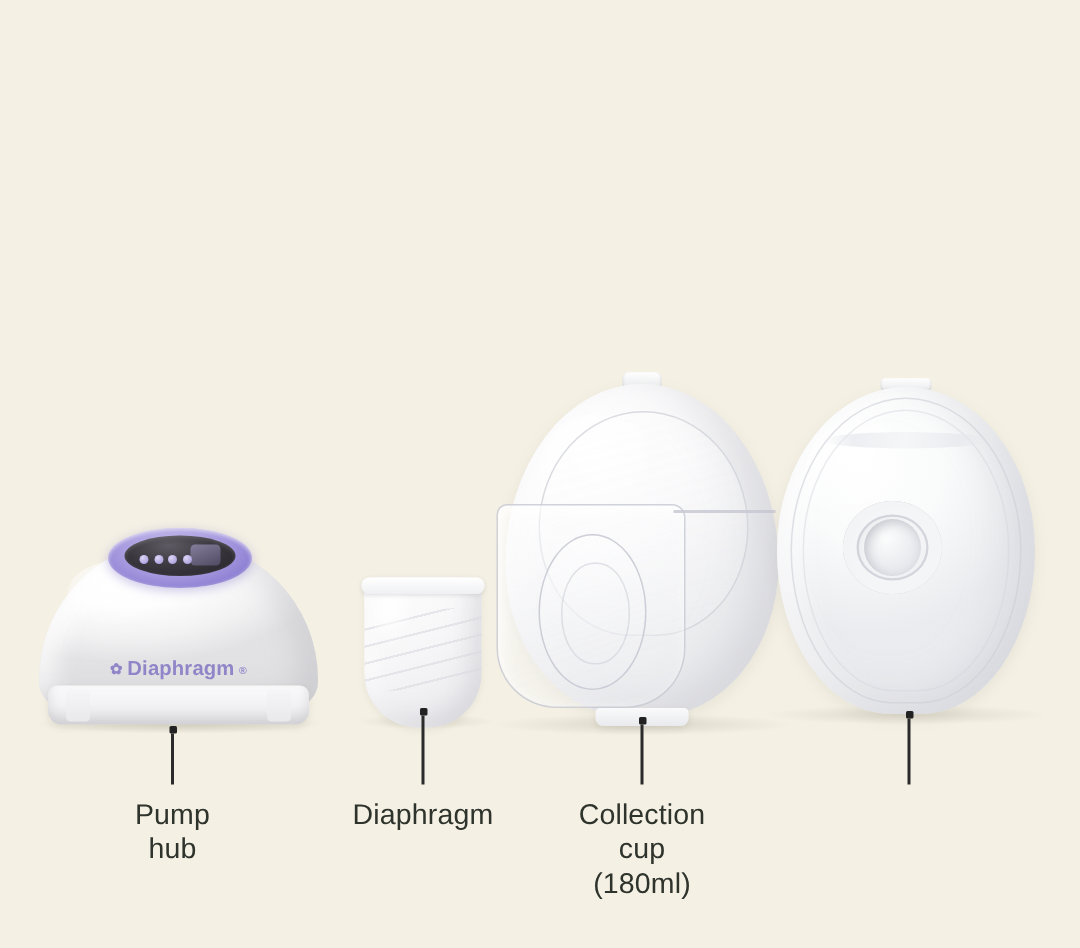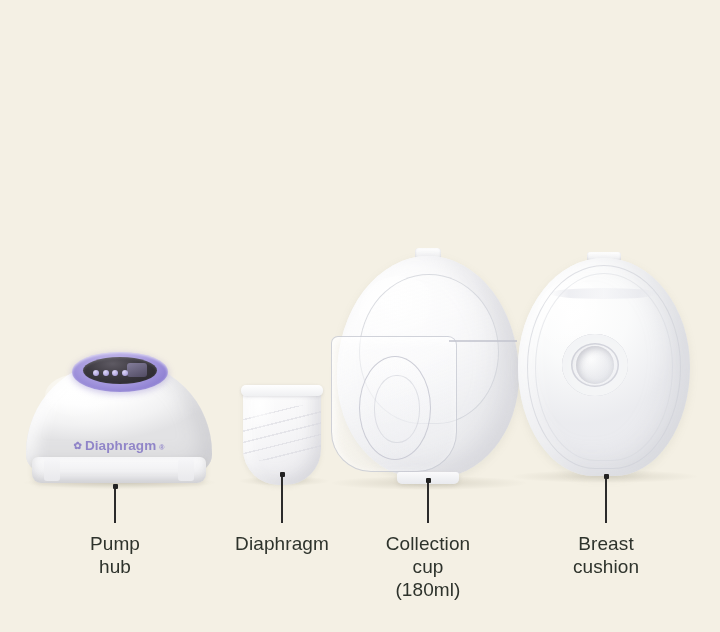--- a/index.html
+++ b/index.html
@@ -336,15 +336,13 @@
 <div class="callout" id="callout-collection-cup">
   <div class="dot"></div>
   <div class="leader"></div>
   <div class="callout-label">Collection
 cup (180ml)</div>
 </div>
 
 <div class="callout" id="callout-breast-cushion">
   <div class="dot"></div>
   <div class="leader"></div>
-  <div class="callout-label">Breast
-cushion</div>
 </div>
 
 </body></html>

